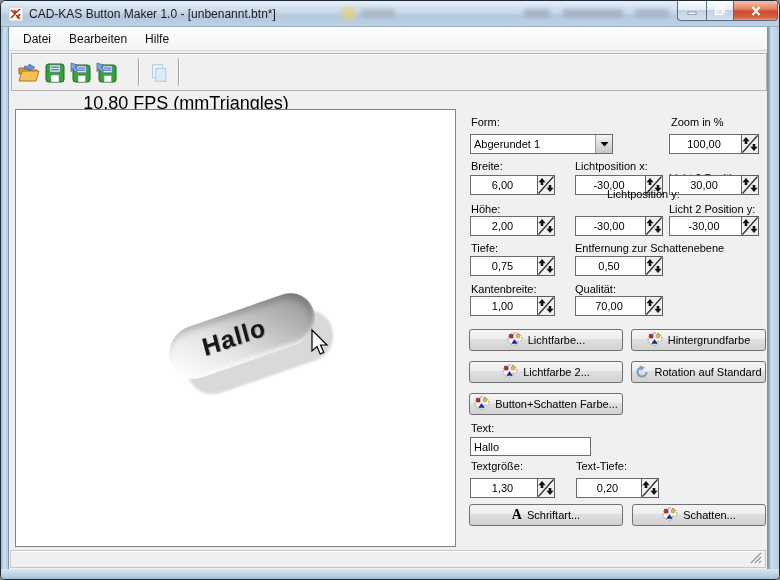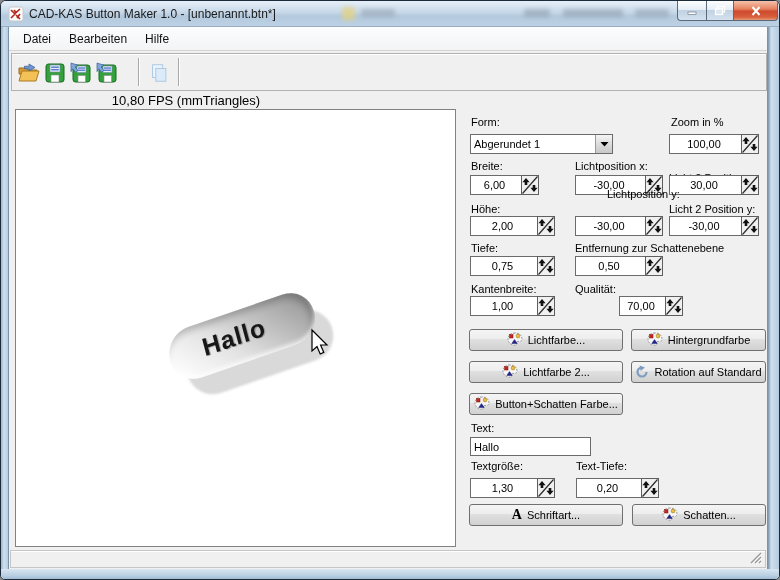--- a/index.html
+++ b/index.html
@@ -42,21 +42,21 @@
     display:flex;align-items:center;padding-left:5px;
   }
   .menu-item{font-size:12px;color:#111;padding:3px 9px;}
   
   .toolbar{
     position:absolute;left:10px;top:52px;width:756px;height:38px;
     background:#f0f0f0;border:1px solid #b2b2b2;box-shadow:inset 0 1px 0 #ffffff;
   }
   .tool-btn{position:absolute;top:6px;width:26px;height:26px;display:flex;align-items:center;justify-content:center;}
   .tool-sep{position:absolute;top:4px;width:2px;height:28px;border-left:1px solid #a8a8a8;border-right:1px solid #ffffff;}
-  .fps{position:absolute;left:70px;top:92px;width:230px;text-align:center;font-size:13px;color:#000;}
+  .fps{position:absolute;left:70px;top:92px;width:230px;text-align:center;font-size:18px;color:#000;}
   
   .preview{
     position:absolute;left:14px;top:108px;width:441px;height:438px;
     background:#ffffff;border:1px solid #828282;
   }
   .pill-shadow{
     position:absolute;left:168px;top:216px;width:152px;height:52px;border-radius:28px;
     background:#d9d9d9;transform:rotate(-19deg);filter:blur(1px);
   }
   .pill{
@@ -235,21 +235,21 @@
           <polygon points="5,3 8.6,7.2 6.3,7.2 6.3,10 3.7,10 3.7,7.2 1.4,7.2" fill="#111"></polygon>
           <polygon points="13,17 9.4,12.8 11.7,12.8 11.7,10 14.3,10 14.3,12.8 16.6,12.8" fill="#111"></polygon>
         </svg>
       </span>
   </div>
 
   <span class="lbl" style="left:470px;top:159px;">Breite:</span>
   <span class="lbl" style="left:574px;top:159px;">Lichtposition x:</span>
   <span class="lbl" style="left:668px;top:159px;margin-top:12px;">Licht 2 Position x:</span>
 
-  <div class="spin" style="left:469px;top:174px;width:69px;">
+  <div class="spin" style="left:469px;top:174px;width:85px;">
     <input value="6,00" style="">
     <span class="spin-btn">
         <svg viewBox="0 0 18 20" preserveAspectRatio="none">
           <rect x="0.5" y="0.5" width="17" height="19" fill="#f0f0f0" stroke="#5e5e5e"></rect>
           <line x1="16.5" y1="1.5" x2="1.5" y2="18.5" stroke="#2a2a2a" stroke-width="1.2"></line>
           <polygon points="5,3 8.6,7.2 6.3,7.2 6.3,10 3.7,10 3.7,7.2 1.4,7.2" fill="#111"></polygon>
           <polygon points="13,17 9.4,12.8 11.7,12.8 11.7,10 14.3,10 14.3,12.8 16.6,12.8" fill="#111"></polygon>
         </svg>
       </span>
   </div>
@@ -347,21 +347,21 @@
     <input value="1,00" style="">
     <span class="spin-btn">
         <svg viewBox="0 0 18 20" preserveAspectRatio="none">
           <rect x="0.5" y="0.5" width="17" height="19" fill="#f0f0f0" stroke="#5e5e5e"></rect>
           <line x1="16.5" y1="1.5" x2="1.5" y2="18.5" stroke="#2a2a2a" stroke-width="1.2"></line>
           <polygon points="5,3 8.6,7.2 6.3,7.2 6.3,10 3.7,10 3.7,7.2 1.4,7.2" fill="#111"></polygon>
           <polygon points="13,17 9.4,12.8 11.7,12.8 11.7,10 14.3,10 14.3,12.8 16.6,12.8" fill="#111"></polygon>
         </svg>
       </span>
   </div>
-  <div class="spin" style="left:574px;top:295px;width:64px;margin-left:44px;">
+  <div class="spin" style="left:574px;top:295px;width:88px;">
     <input value="70,00" style="">
     <span class="spin-btn">
         <svg viewBox="0 0 18 20" preserveAspectRatio="none">
           <rect x="0.5" y="0.5" width="17" height="19" fill="#f0f0f0" stroke="#5e5e5e"></rect>
           <line x1="16.5" y1="1.5" x2="1.5" y2="18.5" stroke="#2a2a2a" stroke-width="1.2"></line>
           <polygon points="5,3 8.6,7.2 6.3,7.2 6.3,10 3.7,10 3.7,7.2 1.4,7.2" fill="#111"></polygon>
           <polygon points="13,17 9.4,12.8 11.7,12.8 11.7,10 14.3,10 14.3,12.8 16.6,12.8" fill="#111"></polygon>
         </svg>
       </span>
   </div>

